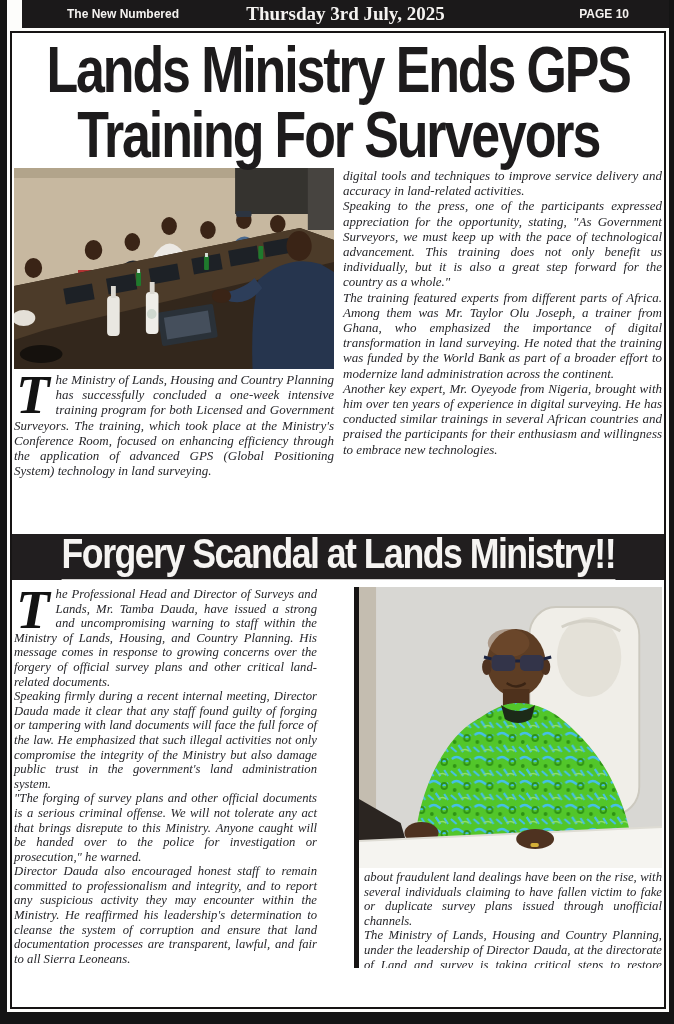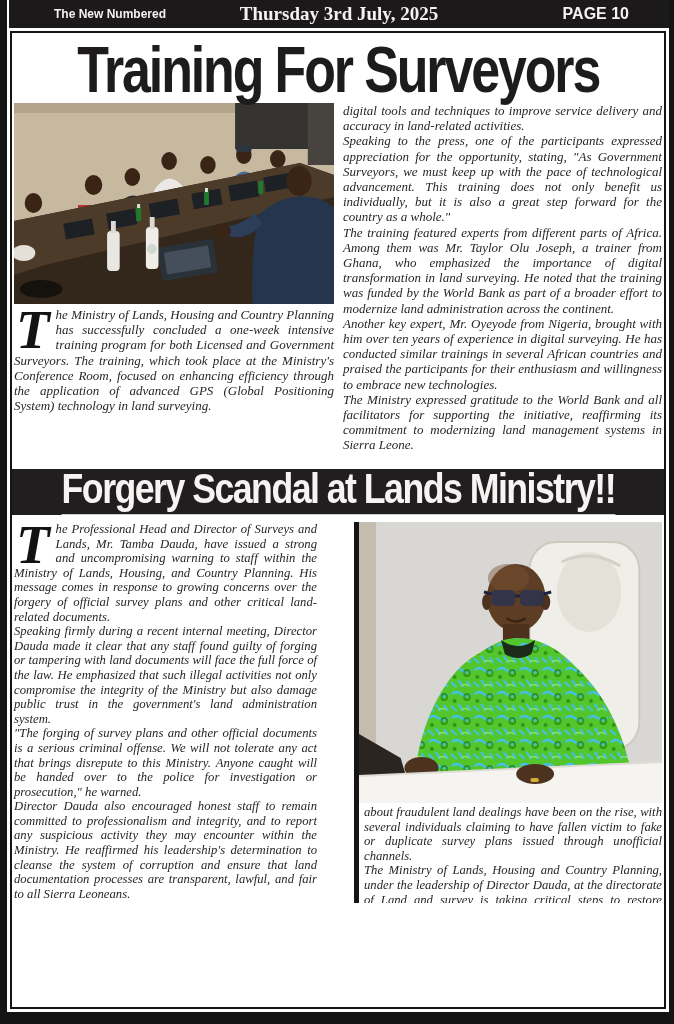--- a/index.html
+++ b/index.html
@@ -1,28 +1,28 @@
 <!DOCTYPE html>
 <html><head>
 <meta charset="utf-8">
 <style>
   * { margin:0; padding:0; box-sizing:border-box; }
   html,body { width:674px; }
   body { font-family:"Liberation Serif", serif; background:#8f8f8f; }
   .page { position:relative; width:674px; height:1024px; background:#141414; overflow:hidden; }
-  .sheet { position:absolute; left:7px; top:0; width:662px; height:1012px; background:#fdfdfb; }
+  .sheet { position:absolute; left:7px; top:0; width:662px; height:1012px; background:#fdfdfb;padding-left:13px; }
 
   
   .masthead { position:relative; height:28px; background:#1b191a; margin-left:2px;
               display:flex; align-items:center; color:#f4f2f0; }
   .masthead .brand { font-family:"Liberation Sans", sans-serif; font-weight:700; font-size:12px; margin-left:45px; }
   .masthead .date  { position:absolute; left:0; right:0; text-align:center;
                      font-family:"Liberation Serif", serif; font-weight:700; font-size:19px; }
   .masthead .pageno{ margin-left:auto; margin-right:40px; font-family:"Liberation Sans", sans-serif;
-                     font-weight:700; font-size:16px; position:relative; }
+                     font-weight:700; font-size:12px; position:relative; }
 
   .inner { position:absolute; left:3px; right:3px; top:31px; bottom:3px;
            border:2px solid #161414; background:#fff; overflow:hidden; }
 
   
   .headline { padding-top:3px; }
   .headline .hl-line { height:65px; display:flex; align-items:center; justify-content:center; overflow:visible; }
   .headline .hl-text { font-family:"Liberation Sans", sans-serif; font-weight:700; font-size:49px;
                        letter-spacing:-2px; color:#1d1b1c; white-space:nowrap;
                        transform:scale(1.06,1.34); transform-origin:center; }
@@ -66,20 +66,23 @@
 
     <div class="masthead">
       <span class="brand">The New Numbered</span>
       <span class="date">Thursday 3rd July, 2025</span>
       <span class="pageno">PAGE 10</span>
     </div>
 
     <div class="inner">
 
       <div class="headline">
+        <div class="hl-line">
+          <span class="hl-text">Lands Ministry Ends GPS</span>
+        </div>
         <div class="hl-line">
           <span class="hl-text">Training For Surveyors</span>
         </div>
       </div>
 
       <div class="cols cols-1">
         <div class="col col-l">
 
           <div class="photo photo-conference">
             <svg viewBox="0 0 330 201" preserveAspectRatio="none">
@@ -151,21 +154,20 @@
           <div class="body-txt">
             <p><span class="dropcap">T</span><span>he Ministry of Lands, Housing and Country Planning has successfully concluded a one-week intensive training program for both Licensed and Government Surveyors. The training, which took place at the Ministry's Conference Room, focused on enhancing efficiency through the application of advanced GPS (Global Positioning System) technology in land surveying.</span></p>
           </div>
         </div>
 
         <div class="col col-r body-txt">
           <p>digital tools and techniques to improve service delivery and accuracy in land-related activities.</p>
           <p>Speaking to the press, one of the participants expressed appreciation for the opportunity, stating, "As Government Surveyors, we must keep up with the pace of technological advancement. This training does not only benefit us individually, but it is also a great step forward for the country as a whole."</p>
           <p>The training featured experts from different parts of Africa. Among them was Mr. Taylor Olu Joseph, a trainer from Ghana, who emphasized the importance of digital transformation in land surveying. He noted that the training was funded by the World Bank as part of a broader effort to modernize land administration across the continent.</p>
           <p>Another key expert, Mr. Oyeyode from Nigeria, brought with him over ten years of experience in digital surveying. He has conducted similar trainings in several African countries and praised the participants for their enthusiasm and willingness to embrace new technologies.</p>
-          <p>The Ministry expressed gratitude to the World Bank and all facilitators for supporting the initiative, reaffirming its commitment to modernizing land management systems in Sierra Leone.</p>
         </div>
       </div>
 
       <div class="band band-1">
         <span class="band-text">Forgery Scandal at Lands Ministry!!</span>
       </div>
       <div class="band-gap"></div>
 
       <div class="cols cols-2">
         <div class="col col-l body-txt">

